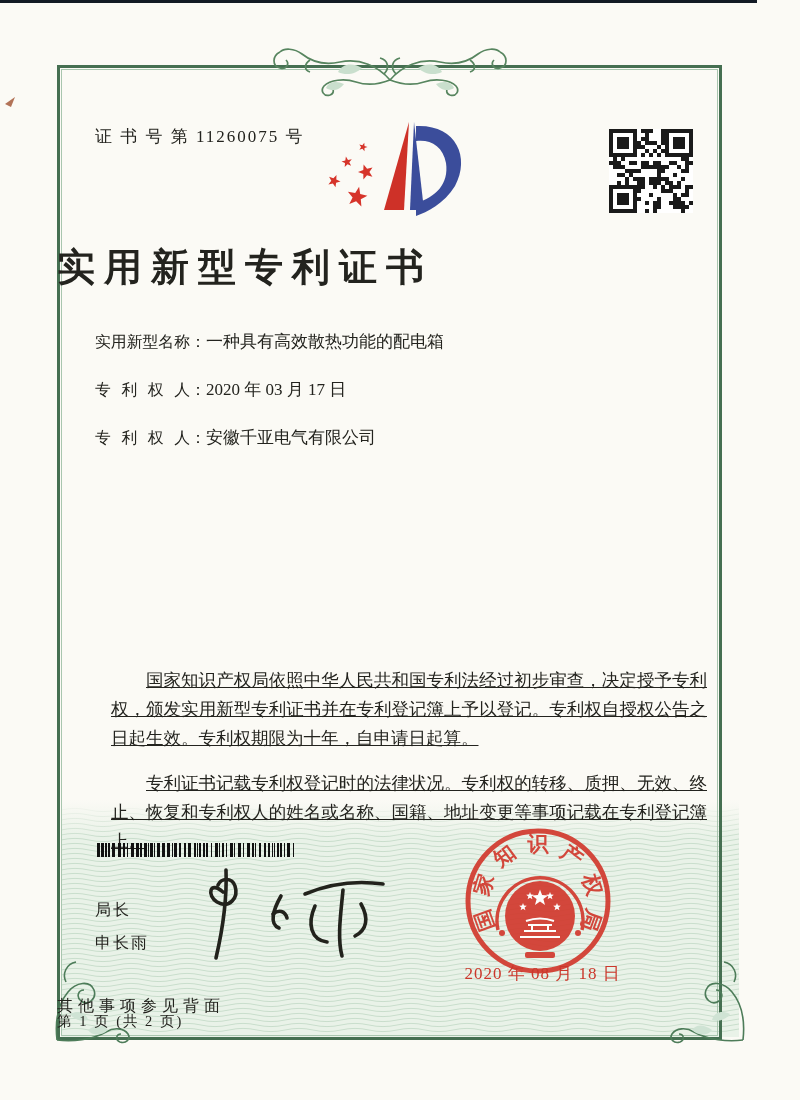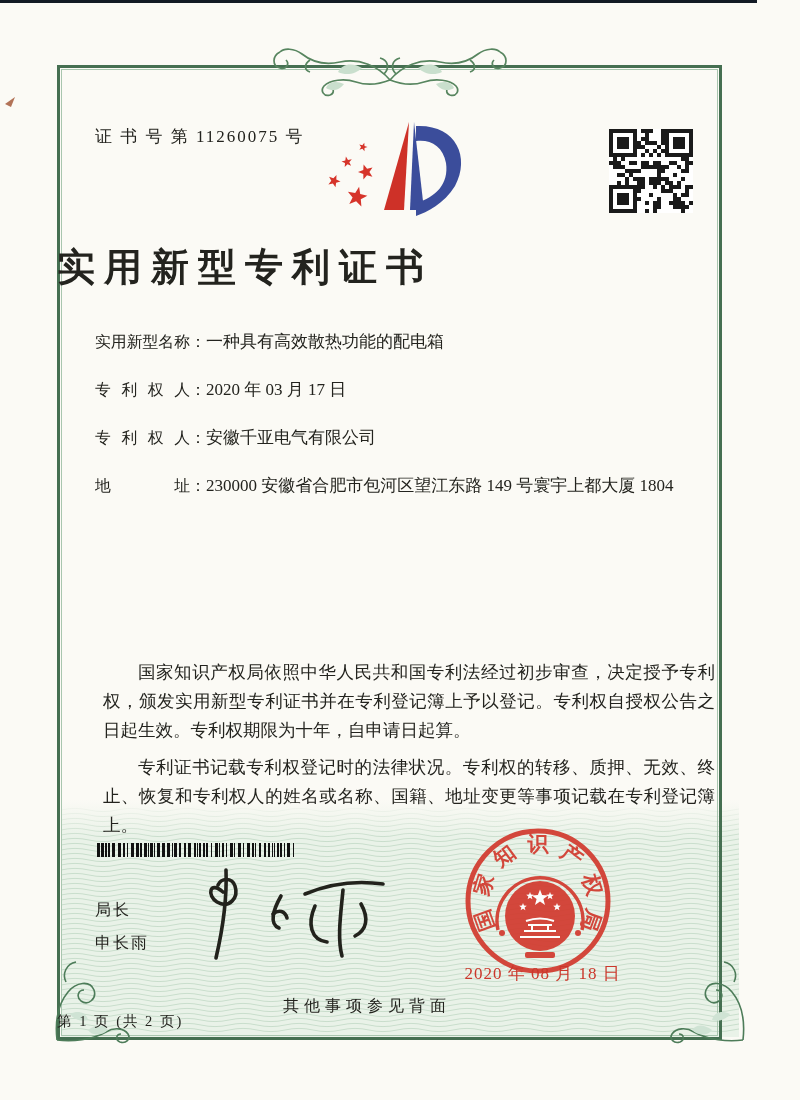--- a/index.html
+++ b/index.html
@@ -36,38 +36,38 @@
   .lbl{display:inline-block;width:95px;font-size:15.8px;
     text-align:justify;text-align-last:justify;vertical-align:top;}
   .lbl2{display:inline-block;font-size:15.8px;letter-spacing:1px;vertical-align:top;}
   .colon{display:inline-block;font-size:16px;vertical-align:top;}
   .val{display:inline-block;vertical-align:top;white-space:normal;}
   .val-wide{width:470px;}
   .val-short{width:203px;}
 
   .paras{position:absolute;left:95px;top:650px;width:628px;font-size:17.5px;
     line-height:29px;text-align:justify;z-index:4;}
-  .paras p{margin:8px;text-indent:2em;}
+  .paras p{margin:16px;text-indent:2em;text-decoration:underline;}
 
   .barcode{position:absolute;left:97px;top:843px;z-index:4;}
 
   .signer{position:absolute;left:95px;top:893px;z-index:4;
     font-family:"Liberation Sans","DejaVu Sans",sans-serif;
     font-size:16px;line-height:33px;letter-spacing:2px;}
   .signature{position:absolute;left:185px;top:866px;z-index:4;}
 
   .seal{position:absolute;left:462px;top:826px;z-index:5;opacity:.93;}
   .seal-ch{font-size:21px;font-weight:bold;fill:#d23b2f;text-anchor:middle;
     font-family:"Liberation Serif",serif;}
   .seal-date{position:absolute;left:455px;top:962px;width:175px;text-align:center;
     color:#cb372b;font-size:17px;letter-spacing:1px;z-index:6;}
 
   .page-ind{position:absolute;left:57px;top:1012px;width:620px;text-align:left;
     font-size:14.5px;letter-spacing:2px;z-index:4;}
-  .back-note{position:absolute;left:57px;top:996px;width:620px;text-align:center;
+  .back-note{position:absolute;left:57px;top:996px;width:620px;text-align:left;
     font-size:16px;letter-spacing:5px;z-index:4;}
 
   .flourish-top{position:absolute;left:240px;top:40px;z-index:3;}
   .corner-l{position:absolute;left:48px;top:952px;z-index:3;}
   .corner-r{position:absolute;left:642px;top:952px;z-index:3;}
   .corner-r svg{transform:scaleX(-1);}
 </style>
 </head>
 <body>
 
@@ -330,23 +330,20 @@
 <div class="fields">
   <div class="row">
     <span class="lbl">实用新型名称</span><span class="colon">：</span><span class="val val-wide">一种具有高效散热功能的配电箱</span>
   </div>
   <div class="row">
     <span class="lbl">专利权人</span><span class="colon">：</span><span class="val val-wide">2020 年 03 月 17 日</span>
   </div>
   <div class="row">
     <span class="lbl">专利权人</span><span class="colon">：</span><span class="val val-wide">安徽千亚电气有限公司</span>
   </div>
-  <div class="row addr">
-    <span class="lbl">地址</span><span class="colon">：</span><span class="val val-wide">230000  安徽省合肥市包河区望江东路 149 号寰宇上都大厦 1804</span>
-  </div>
 </div>
 
 <div class="paras">
   <p>国家知识产权局依照中华人民共和国专利法经过初步审查，决定授予专利权，颁发实用新型专利证书并在专利登记簿上予以登记。专利权自授权公告之日起生效。专利权期限为十年，自申请日起算。</p>
   <p>专利证书记载专利权登记时的法律状况。专利权的转移、质押、无效、终止、恢复和专利权人的姓名或名称、国籍、地址变更等事项记载在专利登记簿上。</p>
 </div>
 
 <svg class="barcode" width="200" height="15">
   <g id="bar-g" fill="#111111">
       <rect x="0" y="0" width="3" height="14"></rect>

